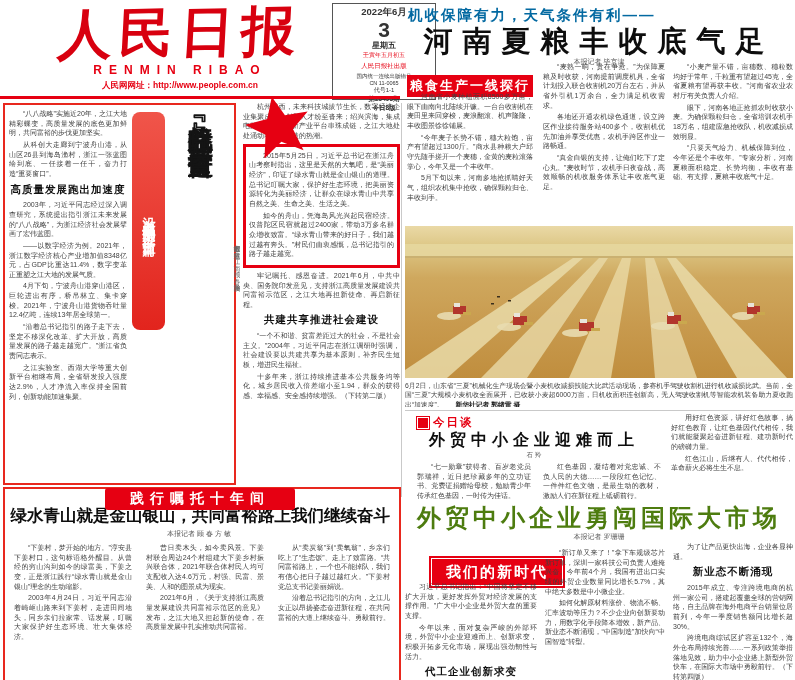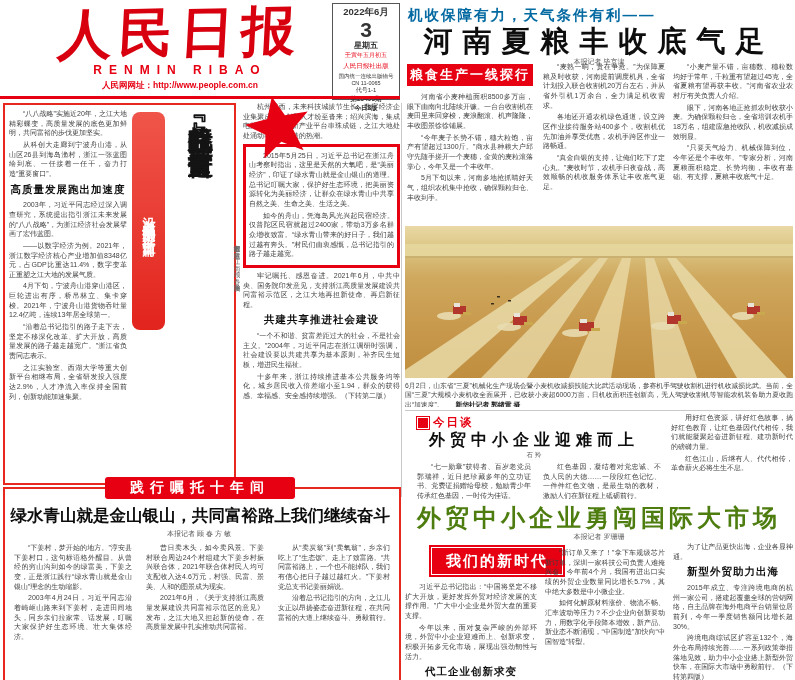--- a/index.html
+++ b/index.html
@@ -6,40 +6,40 @@
   #page{position:relative;width:795px;height:680px;background:#fff;overflow:hidden;
         font-family:"Liberation Sans","DejaVu Sans",sans-serif;}
   .abs{position:absolute;}
   .t{position:absolute;overflow:hidden;font-size:7px;line-height:1.38;color:#3f3f3f;text-align:justify;}
   .t p{margin:0 0 2px 0;text-indent:2em;}
   .subhead{font-weight:bold;color:#111;text-align:center;font-size:10.5px;line-height:1.3;
            letter-spacing:1px;margin:4px 0;text-indent:0;}
   .ctr{text-align:center;}
   .red{color:#e60012;}
   .badge{position:absolute;background:#e60012;color:#fff;font-weight:bold;display:flex;
-         align-items:center;justify-content:center;}
+         align-items:center;justify-content:center;margin-top:11px;}
   .vert{writing-mode:vertical-rl;}
   .rule{position:absolute;background:#e60012;}
   .grule{position:absolute;background:#c9c9c9;}
   .boxred{position:absolute;border:2px solid #e8281e;background:#fff;}
   .hl{border:3px solid #e60012;padding:4px 3px;margin:3px 0;}
   .credit{font-weight:bold;color:#222;margin-left:10px;white-space:nowrap;}
 </style>
 </head>
 <body>
 
 <div id="page">
 
   <div class="abs" style="left:30px;top:0px;width:300px;height:66px;display:flex;align-items:center;justify-content:center;">
     <span style="font-family:'DejaVu Serif','Liberation Serif',serif;font-weight:bold;font-size:54px;color:#d8000f;letter-spacing:7px;transform:skewX(-4deg) rotate(-1deg);white-space:nowrap;">人民日报</span>
   </div>
   <div class="abs ctr red" style="left:30px;top:63px;width:300px;font-size:12px;font-weight:bold;letter-spacing:7px;">RENMIN RIBAO</div>
   <div class="abs ctr red" style="left:30px;top:80px;width:300px;font-size:8.5px;font-weight:bold;">人民网网址：http://www.people.com.cn</div>
 
-  <div class="abs" style="left:332px;top:3px;width:64px;height:91px;border:1.5px solid #555;padding:2px 1px;text-align:center;color:#333;">
+  <div class="abs" style="left:332px;top:3px;width:64px;height:91px;border:1.5px solid #555;padding:2px 19px;text-align:center;color:#333;">
     <div style="font-size:9.5px;font-weight:bold;">2022年6月</div>
     <div style="font-size:21px;font-weight:bold;line-height:1.0;">3</div>
     <div style="font-size:8px;font-weight:bold;">星期五</div>
     <div class="red" style="font-size:6px;">壬寅年五月初五</div>
     <div class="red" style="font-size:6.5px;margin-top:2px;">人民日报社出版</div>
     <div style="font-size:5.5px;margin-top:2px;">国内统一连续出版物号</div>
     <div style="font-size:5.5px;">CN 11-0065</div>
     <div style="font-size:6px;">代号1-1</div>
     <div style="font-size:6.5px;font-weight:bold;">第26493期</div>
     <div style="font-size:6.5px;font-weight:bold;">今日8版</div>
@@ -149,21 +149,21 @@
 
   </div>
   <div class="t" style="left:545px;top:548px;width:120px;height:132px;">
       <p>“新订单又来了！”拿下车规级芯片新订单，深圳一家科技公司负责人难掩兴奋。今年前4个月，我国有进出口实绩的外贸企业数量同比增长5.7%，其中绝大多数是中小微企业。</p>
       <p>如何化解原材料涨价、物流不畅、汇率波动等压力？不少企业向创新要动力，用数字化手段降本增效，新产品、新业态不断涌现，“中国制造”加快向“中国智造”转型。</p>
     </div>
   <div class="t" style="left:673px;top:542px;width:120px;height:138px;">
     <div>
         <p>为了让产品更快出海，企业各显神通。</p>
       </div>
-    <div class="subhead">新型外贸助力出海</div>
+    <div class="subhead">新业态不断涌现</div>
     <div>
         <p>2015年成立、专注跨境电商的杭州一家公司，搭建起覆盖全球的营销网络，自主品牌在海外电商平台销量位居前列，今年一季度销售额同比增长超30%。</p>
         <p>跨境电商综试区扩容至132个，海外仓布局持续完善……一系列政策举措落地见效，助力中小企业搭上新型外贸快车，在国际大市场中勇毅前行。（下转第四版）</p>
       </div>
   </div>
 
   <div class="boxred" style="left:3px;top:103px;width:229px;height:378px;"></div>
   <div class="t" style="left:9px;top:109px;width:118px;height:366px;">
     <div>
         <p>“八八战略”实施近20年，之江大地精彩蝶变，高质量发展的底色更加鲜明，共同富裕的步伐更加坚实。</p>

